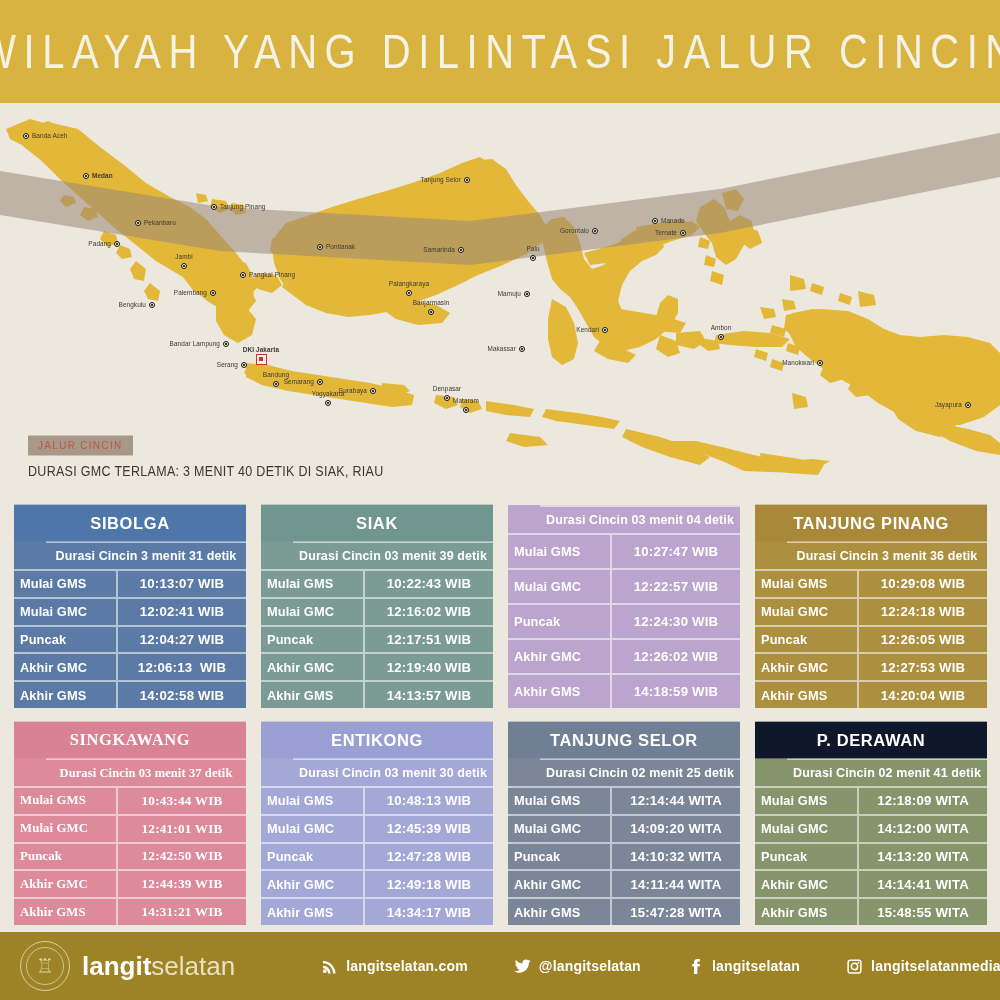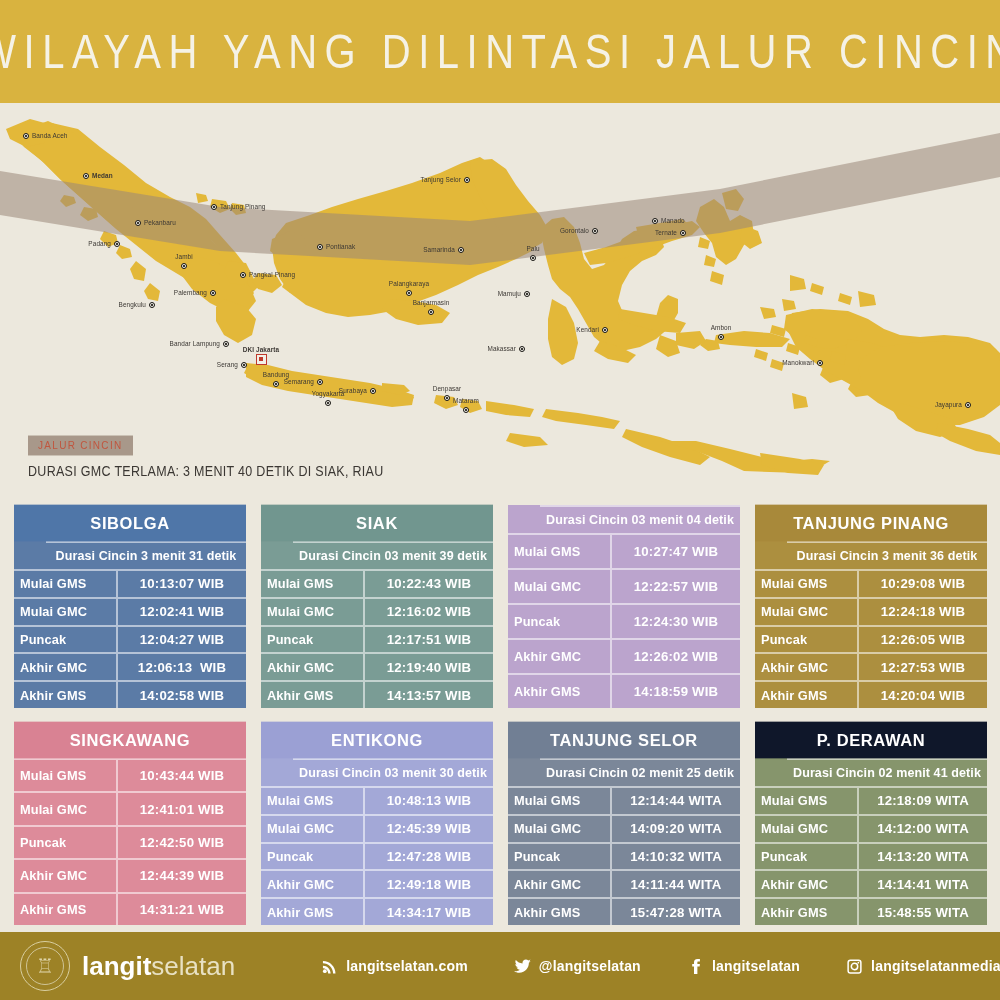--- a/index.html
+++ b/index.html
@@ -518,23 +518,26 @@
         </div>
         <div class="card-row">
           <div class="row-label">Akhir GMC</div>
           <div class="row-value">12:27:53 WIB</div>
         </div>
         <div class="card-row">
           <div class="row-label">Akhir GMS</div>
           <div class="row-value">14:20:04 WIB</div>
         </div>
       </div>
-      <div class="card" style="background: rgb(221, 139, 154);">
+      <div class="card" style="background: rgb(221, 139, 154); font-family: Liberation Serif, serif;">
         <div class="card-header" style="background: rgb(217, 130, 147);">
           <span>SINGKAWANG</span>
+        </div>
+        <div class="card-sub">
+          <span>Durasi Cincin 03 menit 37 detik</span>
         </div>
         <div class="card-row">
           <div class="row-label">Mulai GMS</div>
           <div class="row-value">10:43:44 WIB</div>
         </div>
         <div class="card-row">
           <div class="row-label">Mulai GMC</div>
           <div class="row-value">12:41:01 WIB</div>
         </div>
         <div class="card-row">

